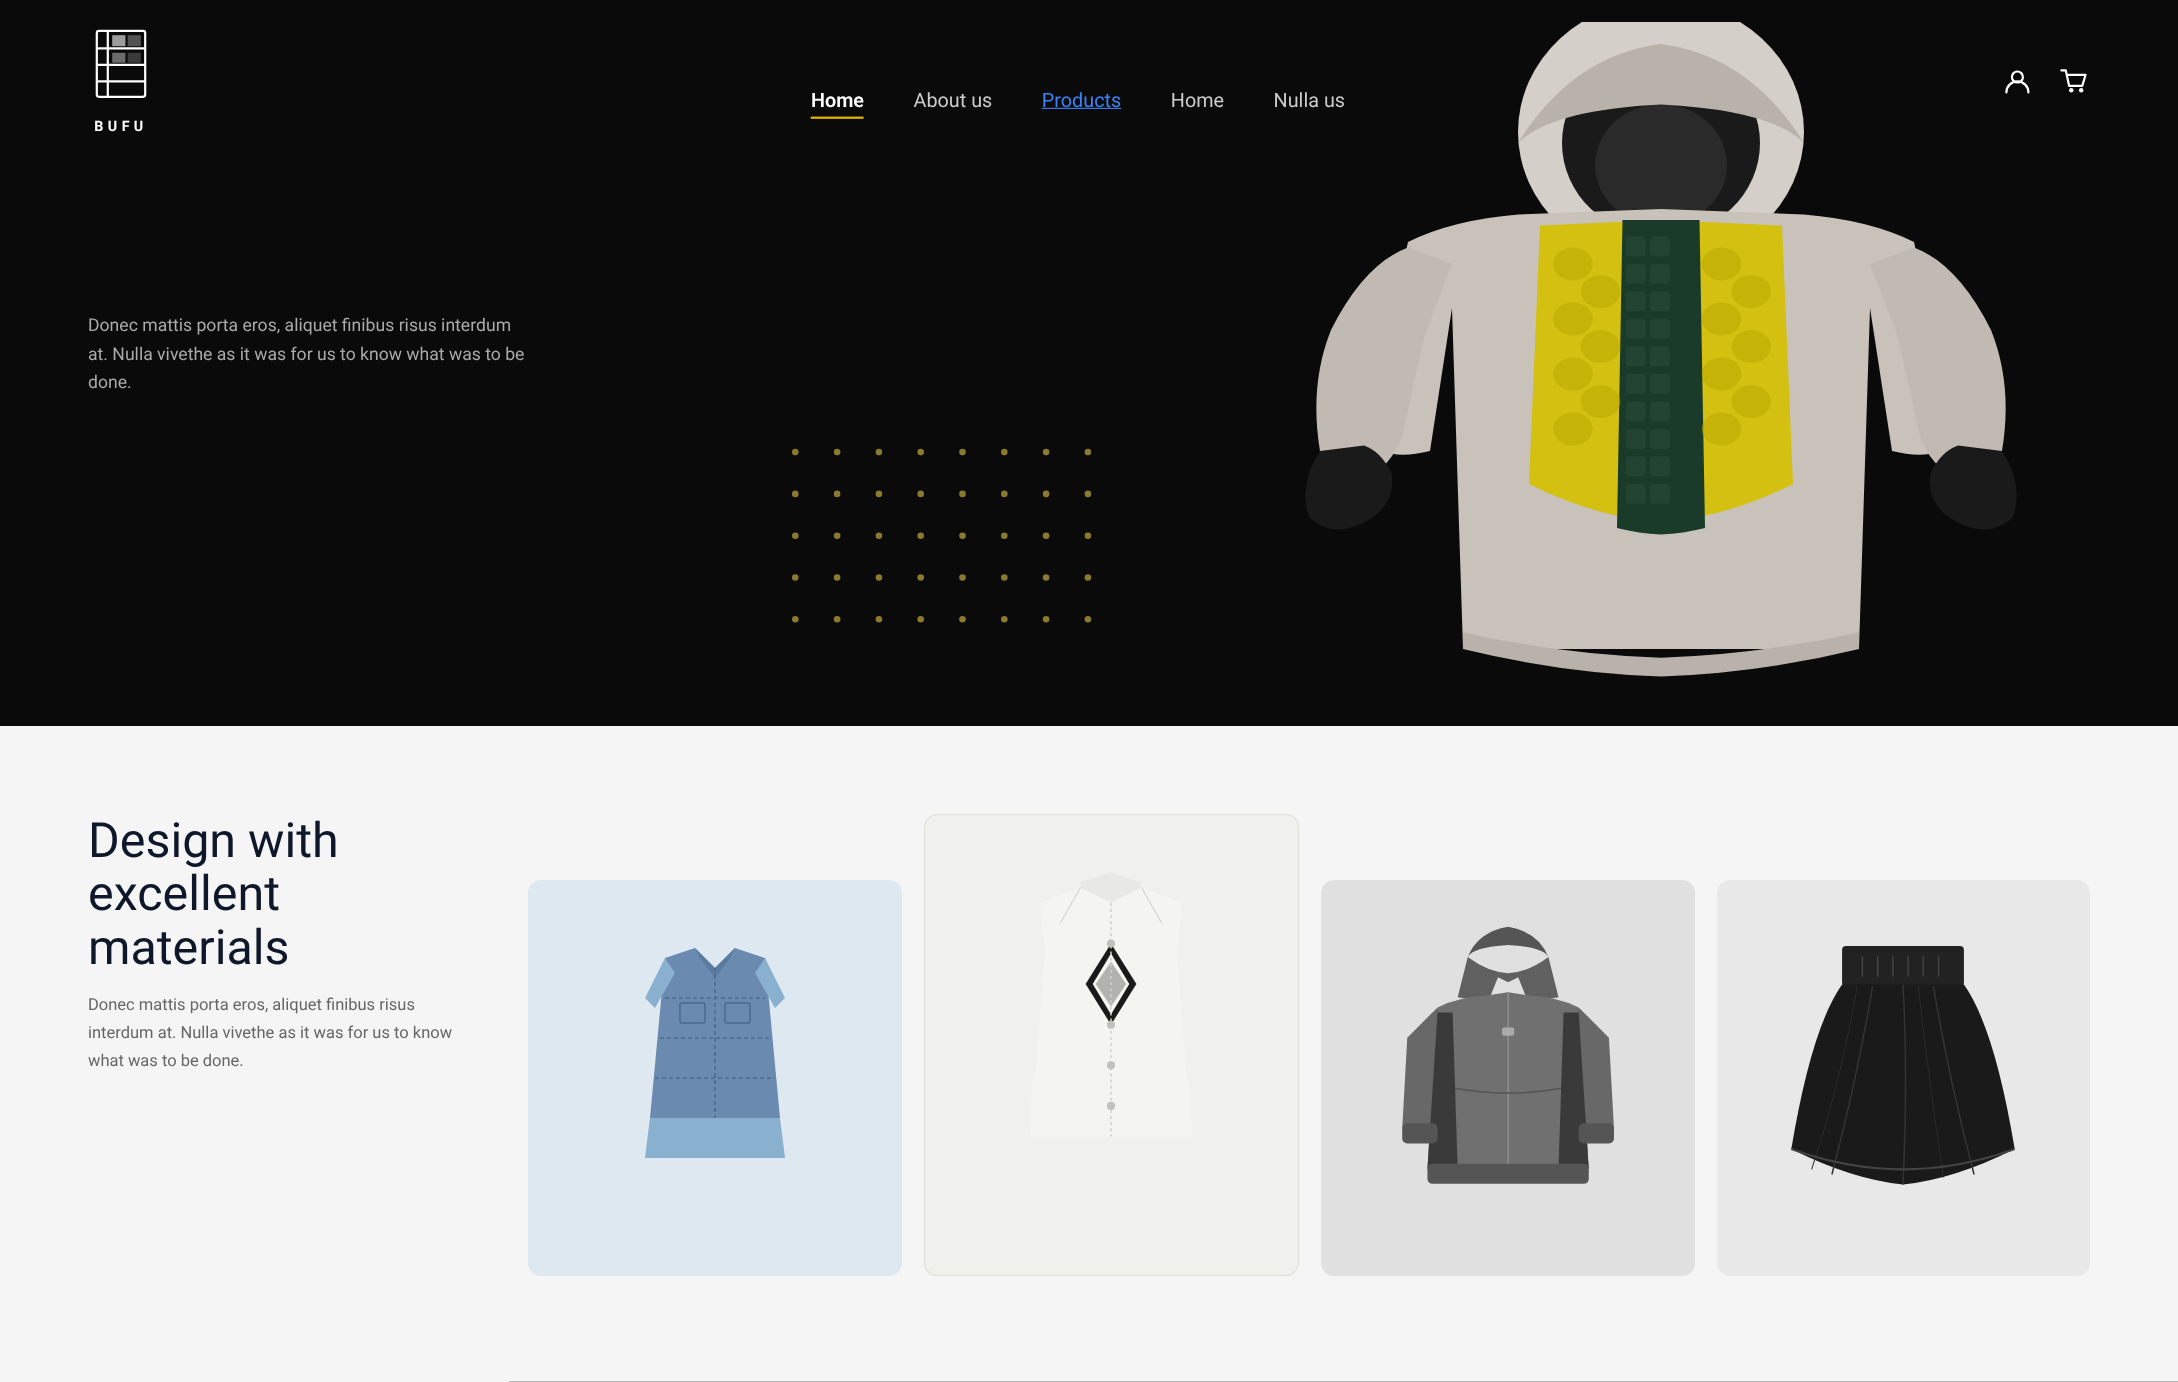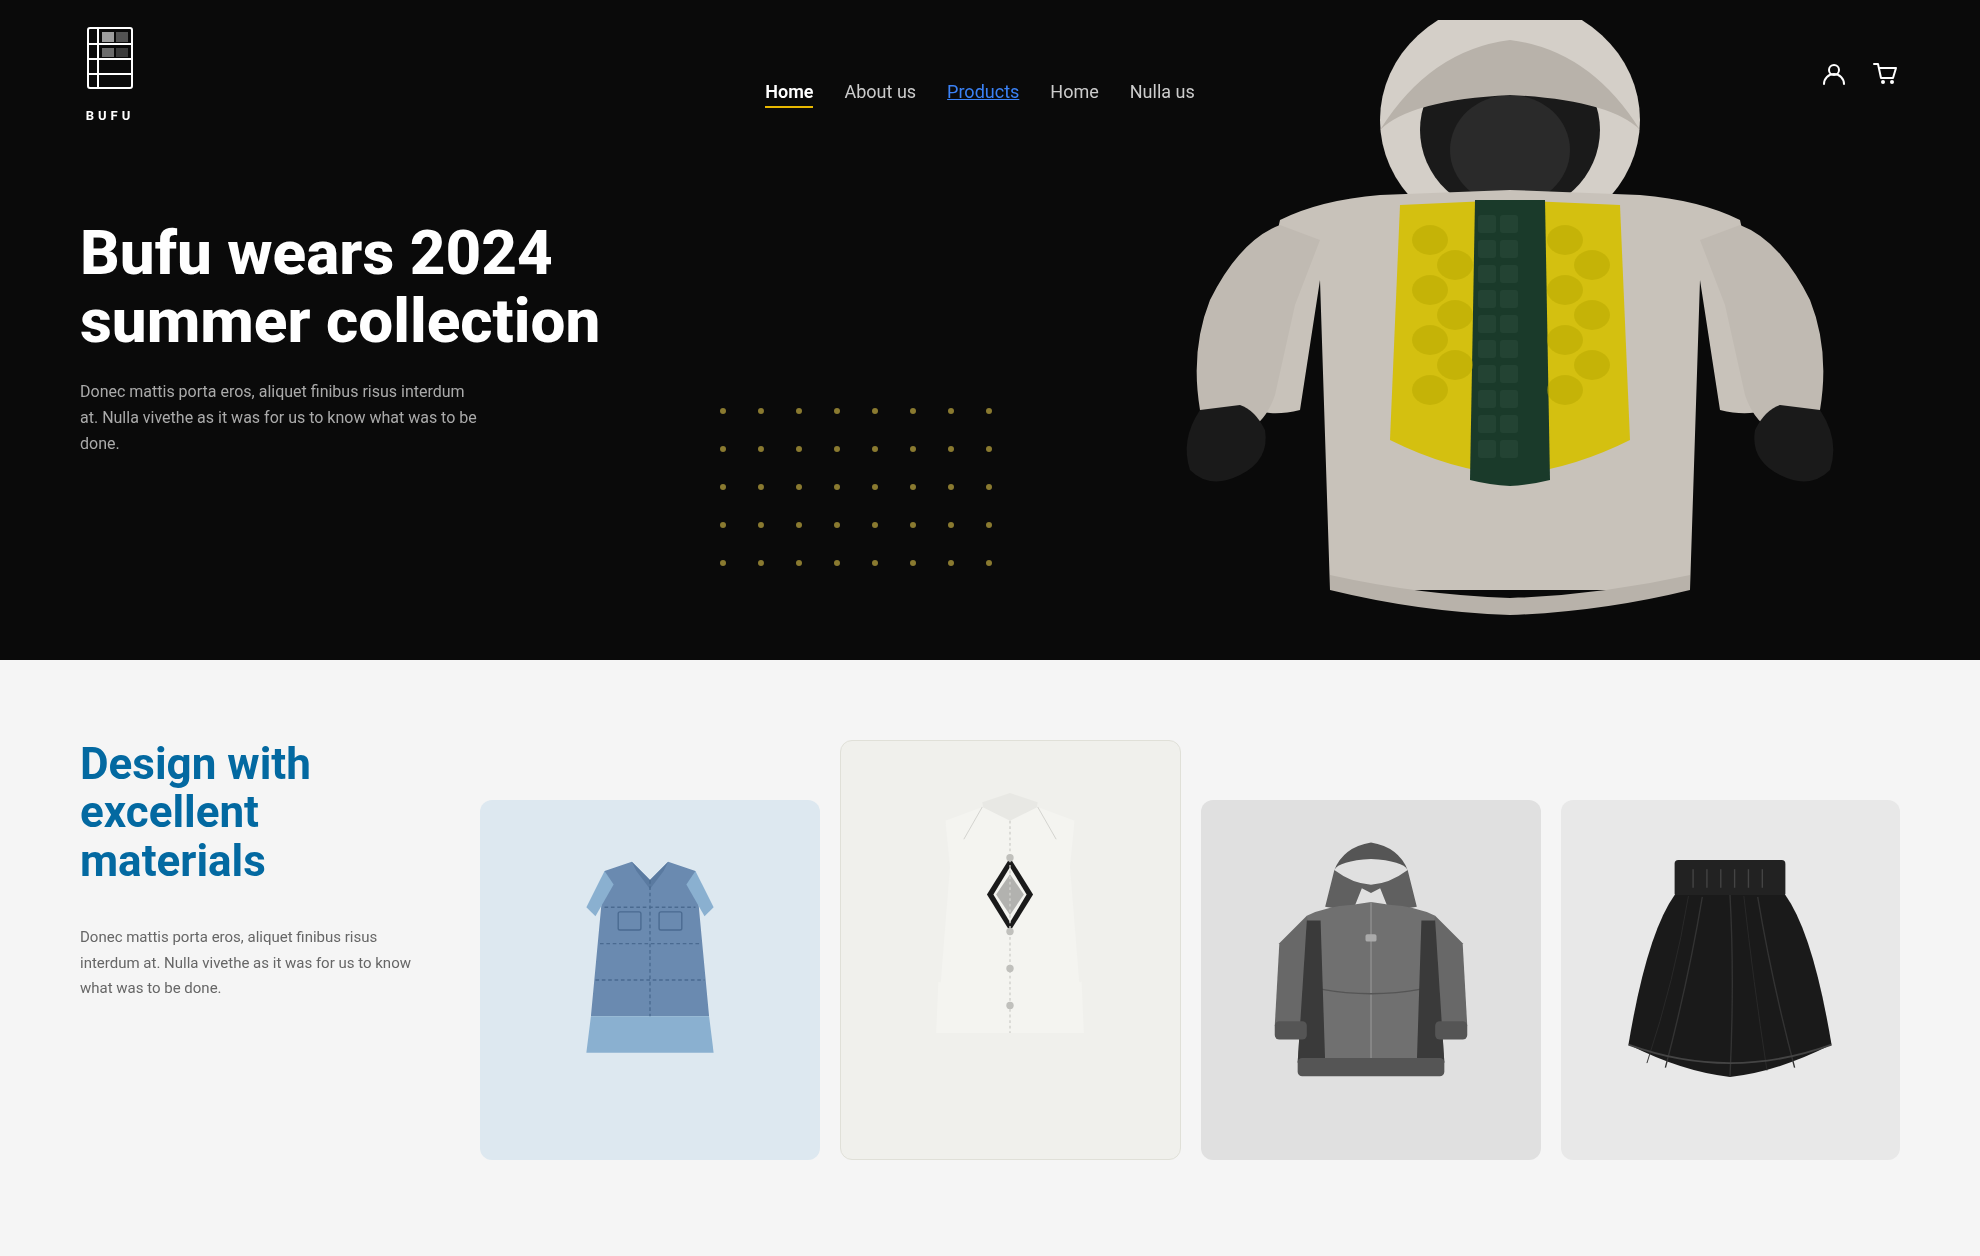--- a/index.html
+++ b/index.html
@@ -46,21 +46,21 @@
       color: #fff;
       font-size: 13px;
       letter-spacing: 4px;
       margin-top: 4px;
       font-weight: 700;
     }
 
     .nav-links {
       display: flex;
       align-items: center;
-      gap: 31px;
+      gap: 45px;
       list-style: none;
       margin-top: 36px;
     }
 
     .nav-links li a {
       color: #ccc;
       text-decoration: none;
       font-size: 18px;
       font-weight: 400;
       transition: color 0.2s;
@@ -190,24 +190,24 @@
       align-items: flex-start;
     }
 
     .products-text {
       max-width: 340px;
       flex-shrink: 0;
     }
 
     .products-title {
       font-size: 44px;
-      font-weight: 700;
-      color: #0369a1;
+      font-weight: 400;
+      color: #0f172a;
       line-height: 1.1;
-      margin-bottom: 40px;
+      margin-bottom: 16px;
     }
 
     .products-subtitle {
       font-size: 15px;
       color: #666;
       line-height: 1.7;
     }
 
     .products-grid {
       display: flex;
@@ -299,21 +299,20 @@
         <svg width="28" height="28" viewBox="0 0 28 28" fill="none" xmlns="http://www.w3.org/2000/svg">
           <path d="M2 4h4l3 14h12l3-10H8" stroke="white" stroke-width="2" fill="none" stroke-linecap="round" stroke-linejoin="round"></path>
           <circle cx="11" cy="22" r="2" fill="white"></circle>
           <circle cx="20" cy="22" r="2" fill="white"></circle>
         </svg>
       </button>
     </div>
   </nav>
 
   <div class="hero-content">
-    <h1 class="hero-title">Bufu wears 2024 summer collection</h1>
     <p class="hero-subtitle">Donec mattis porta eros, aliquet finibus risus interdum at. Nulla vivethe as it was for us to know what was to be done.</p>
   </div>
 
   <div class="dot-grid">
     <div class="dot"></div>
       <div class="dot"></div>
       <div class="dot"></div>
       <div class="dot"></div>
       <div class="dot"></div>
       <div class="dot"></div>

